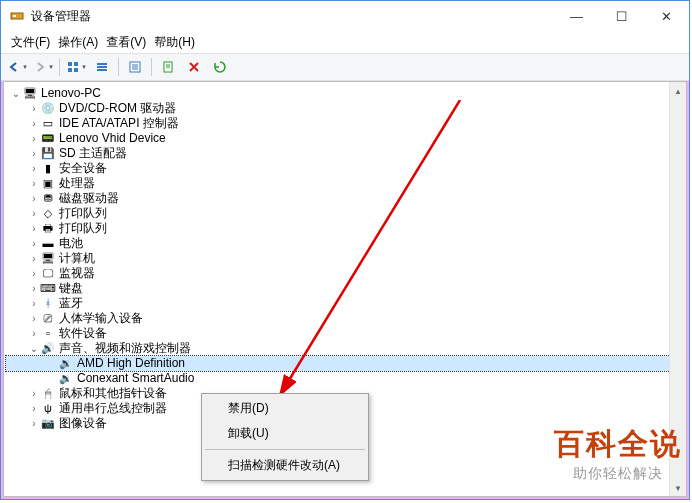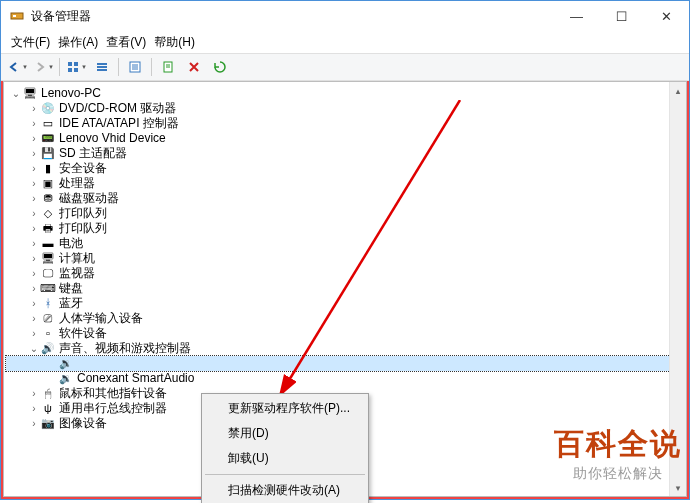--- a/index.html
+++ b/index.html
@@ -1,18 +1,18 @@
 <!DOCTYPE html>
 <html><head>
 <meta charset="utf-8">
 <style>
   * { box-sizing: border-box; margin: 0; padding: 0; font-family: "Microsoft YaHei", "Segoe UI", sans-serif; }
   body { width: 692px; height: 503px; background: #fff; position: relative; overflow: hidden; }
 
-  .window { border: 1px solid #4a90d9; width: 690px; height: 500px; position: absolute; left: 0; top: 0; background: #ef4444; display: flex; flex-direction: column; }
+  .window { border: 1px solid #4a90d9; width: 690px; height: 500px; position: absolute; left: 0; top: 0; background: #f0abfc; display: flex; flex-direction: column; }
 
   .titlebar { height: 30px; background: #fff; display: flex; align-items: center; padding-left: 8px; }
   .titlebar .icon { width: 16px; height: 16px; margin-right: 6px; }
   .titlebar .title { font-size: 12px; flex: 1; }
   .win-controls { display: flex; height: 100%; }
   .win-btn { width: 45px; display: flex; align-items: center; justify-content: center; font-size: 13px; color: #333; }
 
   .menubar { height: 22px; background: #fff; display: flex; align-items: center; padding-left: 6px; font-size: 12px; }
   .menubar span { padding: 2px 4px; }
 
@@ -218,20 +218,21 @@
         </div>
 
       <div class="node d1">
           <span class="exp">⌄</span>
           <span class="nicon">🔊</span>
           <span class="label">声音、视频和游戏控制器</span>
         </div>
       <div class="node d2 selected">
           <span class="exp"></span>
           <span class="nicon">🔉</span>
+          <span class="label">AMD High Definition</span>
         </div>
       <div class="node d2">
           <span class="exp"></span>
           <span class="nicon">🔉</span>
           <span class="label">Conexant SmartAudio</span>
         </div>
 
       <div class="node d1">
           <span class="exp">›</span>
           <span class="nicon">🖱</span>
@@ -252,21 +253,20 @@
     <div class="scrollbar-v">
       <div class="sb-btn">▴</div>
       <div style="position:absolute;bottom:0;width:100%">
           <div class="sb-btn">▾</div>
         </div>
     </div>
   </div>
 </div>
 
 <div class="context-menu">
-  <div class="cm-item">更新驱动程序软件(P)...</div>
   <div class="cm-item">禁用(D)</div>
   <div class="cm-item">卸载(U)</div>
   <div class="cm-sep"></div>
   <div class="cm-item">扫描检测硬件改动(A)</div>
 
 </div>
 
 <svg class="arrow" width="220" height="310">
   <defs>
       <marker id="ah" markerWidth="10" markerHeight="10" refX="8" refY="3" orient="auto">

